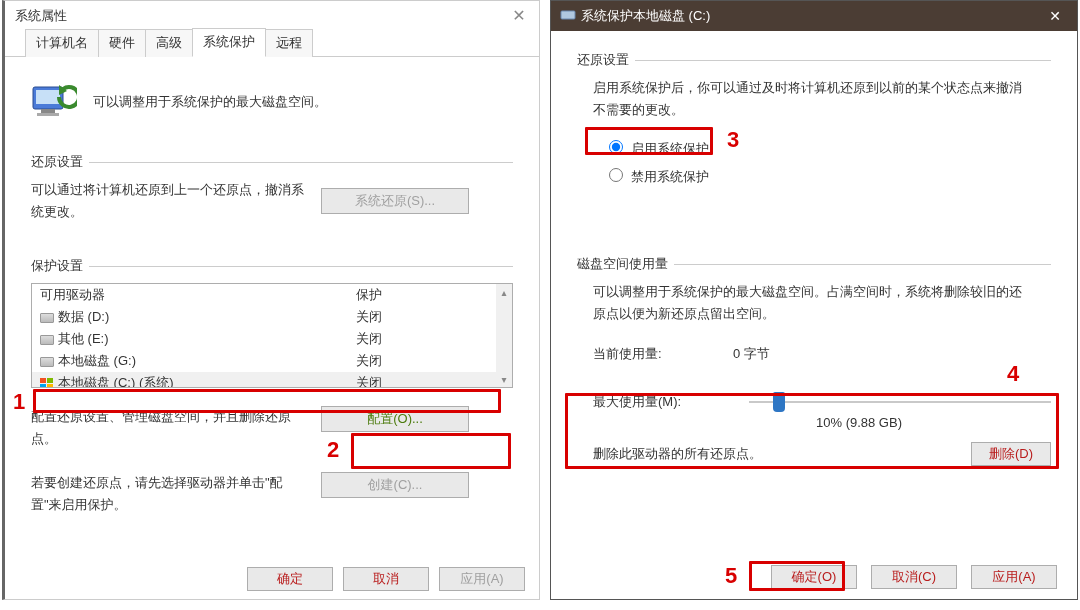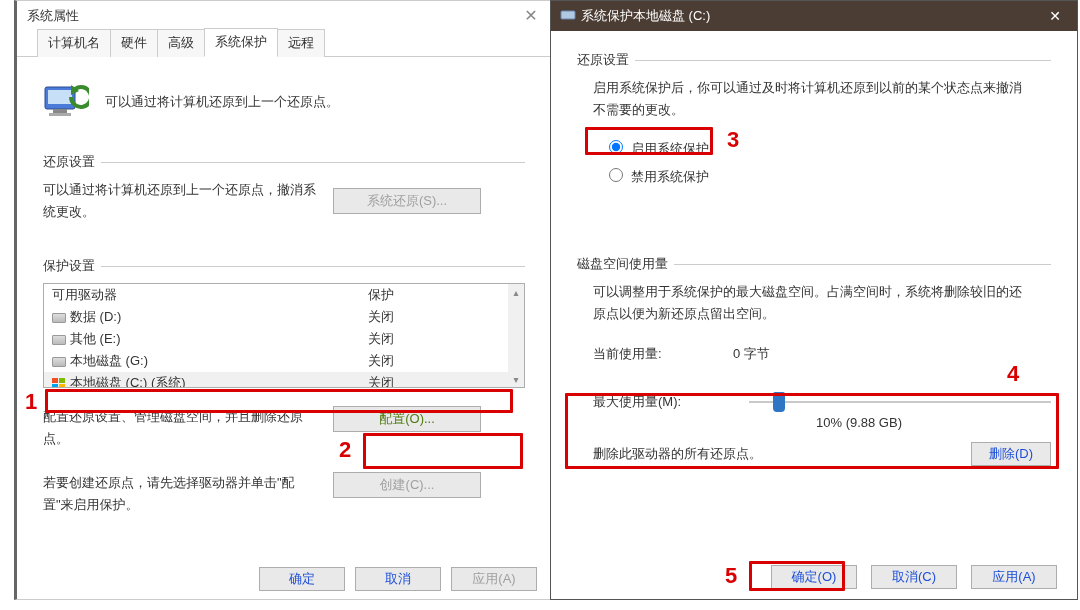--- a/index.html
+++ b/index.html
@@ -11,21 +11,21 @@
     font-size: 13px;
     color: #333;
     background: #fff;
     position: relative;
     overflow: hidden;
   }
 
   
   .left-window {
     position: absolute;
-    left: 14px;
+    left: 2px;
     top: 0;
     width: 538px;
     height: 600px;
     background: #ffffff;
     border: 1px solid #ccc;
     border-left: 3px solid #666;
   }
   .left-titlebar {
     height: 30px;
     line-height: 30px;
@@ -181,21 +181,21 @@
   .footer {
     position: absolute;
     bottom: 8px;
     right: 14px;
     display: flex;
     gap: 10px;
   }
   .btn-sm {
     height: 24px; min-width: 86px;
     background:#e9e9e9; border:1px solid #adadad;
-    font:inherit; color:#1d4ed8; cursor:pointer;
+    font:inherit; color:#b91c1c; cursor:pointer;
   }
   .btn-sm:disabled{ color:#a0a0a0; cursor:default;}
 
   
   .right-window {
     position: absolute;
     left: 550px;
     top: 0;
     width: 528px;
     height: 600px;
@@ -284,21 +284,21 @@
       <div class="hero-icon">
         <svg viewBox="0 0 46 42">
           <rect x="2" y="6" width="30" height="22" rx="2" fill="#4b7bd8" stroke="#2a4c8f"></rect>
           <rect x="5" y="9" width="24" height="14" fill="#c7e0f7"></rect>
           <rect x="10" y="28" width="14" height="4" fill="#888"></rect>
           <rect x="6" y="32" width="22" height="3" fill="#aaa"></rect>
           <path d="M28 16 a10 10 0 1 0 4 -8" fill="none" stroke="#3a8a2e" stroke-width="4"></path>
           <polygon points="28,4 36,10 28,14" fill="#3a8a2e"></polygon>
         </svg>
       </div>
-      <span>可以通过将计算机还原到上一个还原点。</span>
+      <span>可以调整用于系统保护的最大磁盘空间。</span>
     </div>
 
     <div class="section-head">
       <span class="lbl">还原设置</span>
       <span class="rule"></span>
     </div>
     <div class="control-row" style="align-items:center; margin-bottom:34px;">
       <div class="desc-col">可以通过将计算机还原到上一个还原点，撤消系统更改。</div>
       <button class="std-btn btn-wide" disabled="">系统还原(S)...</button>
     </div>

